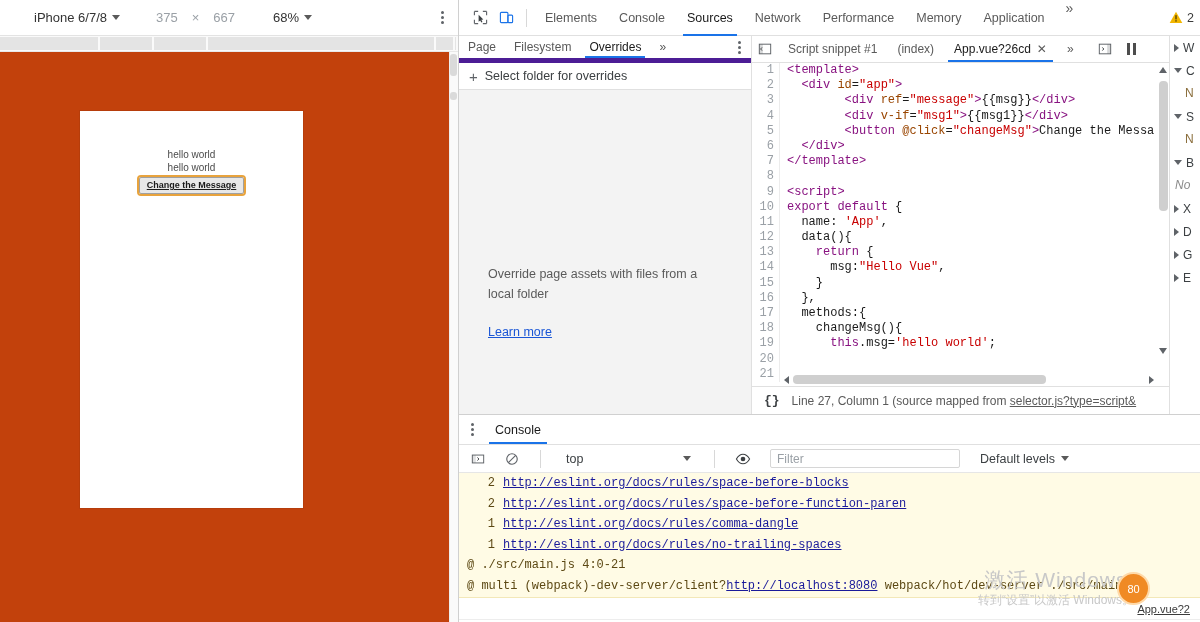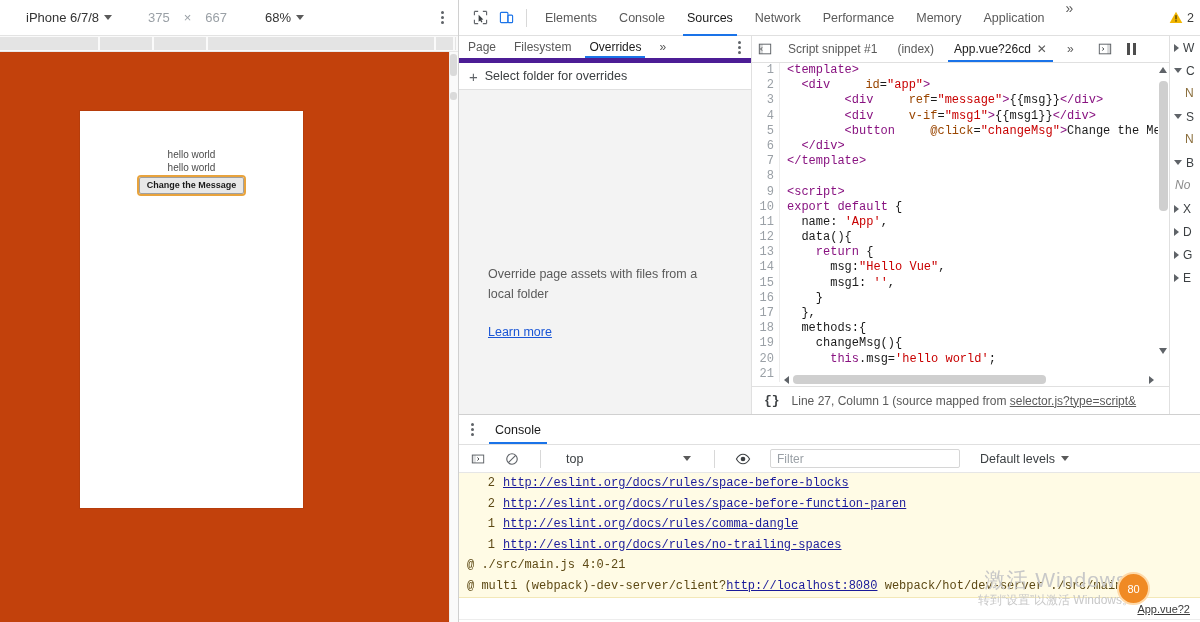--- a/index.html
+++ b/index.html
@@ -20,21 +20,21 @@
     background: #fff;
     border-right: 1px solid #d0d0d0;
     display: flex; flex-direction: column;
     position: relative;
   }
   .device-toolbar {
     height: 36px; flex: 0 0 36px;
     display: flex; align-items: center;
     background: #fff;
     border-bottom: 1px solid #e3e3e3;
-    padding-left: 26px;
+    padding-left: 34px;
   }
   .dev-select {
     display: flex; align-items: center; gap: 5px;
     font-size: 13px; color: #333; cursor: default;
   }
   .caret-dn {
     width: 0; height: 0;
     border-left: 4px solid transparent;
     border-right: 4px solid transparent;
     border-top: 5px solid #5a5a5a;
@@ -82,20 +82,21 @@
     margin-top: 3px;
     font-size: 9px;
     padding: 2px 7px 3px 7px;
     background: #e8e8e8;
     border: 1px solid #a0a0a0;
     border-radius: 2px;
     outline: 2px solid #e8a33d;
     color: #1a1a1a;
     font-weight: bold;
     cursor: pointer;
+    text-decoration: underline;
   }
   .vscroll-track {
     position: absolute;
     right: 0; top: 0; bottom: 0; width: 9px;
     background: #fafafa; border-left: 1px solid #ededed;
   }
   .vscroll-thumb { position: absolute; right: 1px; top: 2px; width: 7px; height: 22px; background: #dadada; border-radius: 3px; }
   .vscroll-thumb2 { position: absolute; right: 1px; top: 40px; width: 7px; height: 8px; background: #dadada; border-radius: 3px; }
 
   
@@ -214,21 +215,21 @@
   .gutter {
     width: 28px; flex: 0 0 28px;
     text-align: right; padding-right: 5px;
     color: #9aa0a6; background: #fff;
     border-right: 1px solid #ececec;
     user-select: none;
   }
   .gutter div, .code div { height: 15.2px; line-height: 15.2px; white-space: pre; }
   .code { padding-left: 7px; flex: 1 1 auto; overflow: hidden; }
   .tok-tag   { color: #881280; }
-  .tok-attr  { color: #994500; margin-left: 28px; }
+  .tok-attr  { color: #994500; }
   .tok-str   { color: #c80000; }
   .tok-plain { color: #1a1a1a; }
   .tok-kw    { color: #881280; }
 
   .ed-vscroll { position: absolute; right: 0; top: 0; bottom: 12px; width: 11px; background: #fff; }
   .ed-vthumb { position: absolute; right: 1px; top: 18px; width: 9px; height: 130px; background: #cfcfcf; border-radius: 4px; }
   .arr-up, .arr-dn { position: absolute; right: 2px; width: 0; height: 0; }
   .arr-up { top: 4px; border-left: 4px solid transparent; border-right: 4px solid transparent; border-bottom: 6px solid #5f6368; }
   .arr-dn { bottom: 20px; border-left: 4px solid transparent; border-right: 4px solid transparent; border-top: 6px solid #5f6368; }
 
@@ -548,21 +549,20 @@
                     <div>        <span class="tok-tag">&lt;button</span> <span class="tok-attr">@click</span><span class="tok-plain">=</span><span class="tok-str">"changeMsg"</span><span class="tok-tag">&gt;</span><span class="tok-plain">Change the Messa</span></div>
                     <div>  <span class="tok-tag">&lt;/div&gt;</span></div>
                     <div><span class="tok-tag">&lt;/template&gt;</span></div>
                     <div>&nbsp;</div>
                     <div><span class="tok-tag">&lt;script&gt;</span></div>
                     <div><span class="tok-kw">export</span> <span class="tok-kw">default</span> <span class="tok-plain">{</span></div>
                     <div>  <span class="tok-plain">name:</span> <span class="tok-str">'App'</span><span class="tok-plain">,</span></div>
                     <div>  <span class="tok-plain">data(){</span></div>
                     <div>    <span class="tok-kw">return</span> <span class="tok-plain">{</span></div>
                     <div>      <span class="tok-plain">msg:</span><span class="tok-str">"Hello Vue"</span><span class="tok-plain">,</span></div>
-                    <div>      <span class="tok-plain">msg1:</span> <span class="tok-str">''</span><span class="tok-plain">,</span></div>
                     <div>    <span class="tok-plain">}</span></div>
                     <div>  <span class="tok-plain">},</span></div>
                     <div>  <span class="tok-plain">methods:{</span></div>
                     <div>    <span class="tok-plain">changeMsg(){</span></div>
                     <div>      <span class="tok-kw">this</span><span class="tok-plain">.msg=</span><span class="tok-str">'hello world'</span><span class="tok-plain">;</span></div>
                     <div>&nbsp;</div>
                   </div>
               </div>
               <div class="ed-vscroll">
                 <div class="arr-up"></div>

